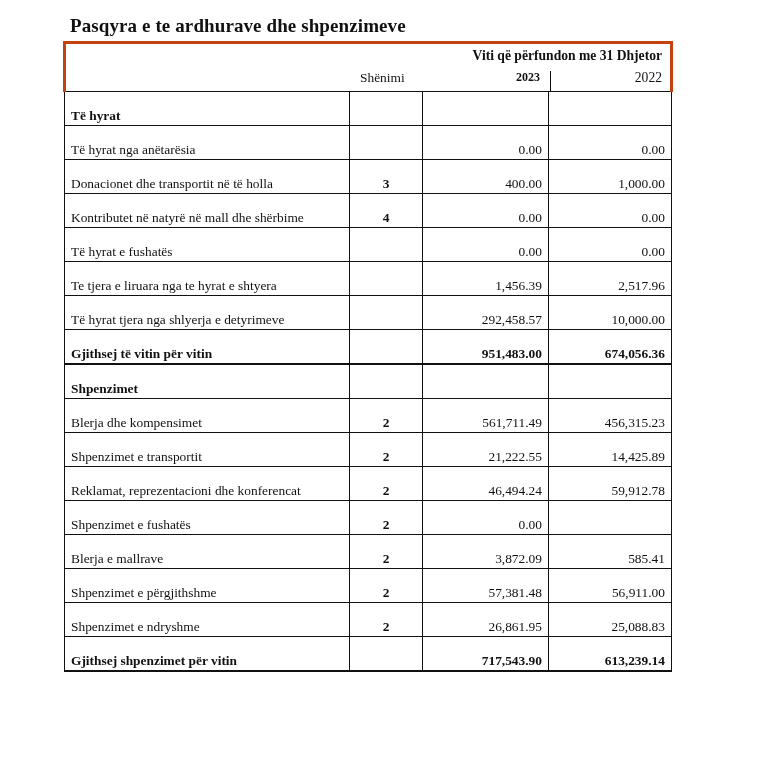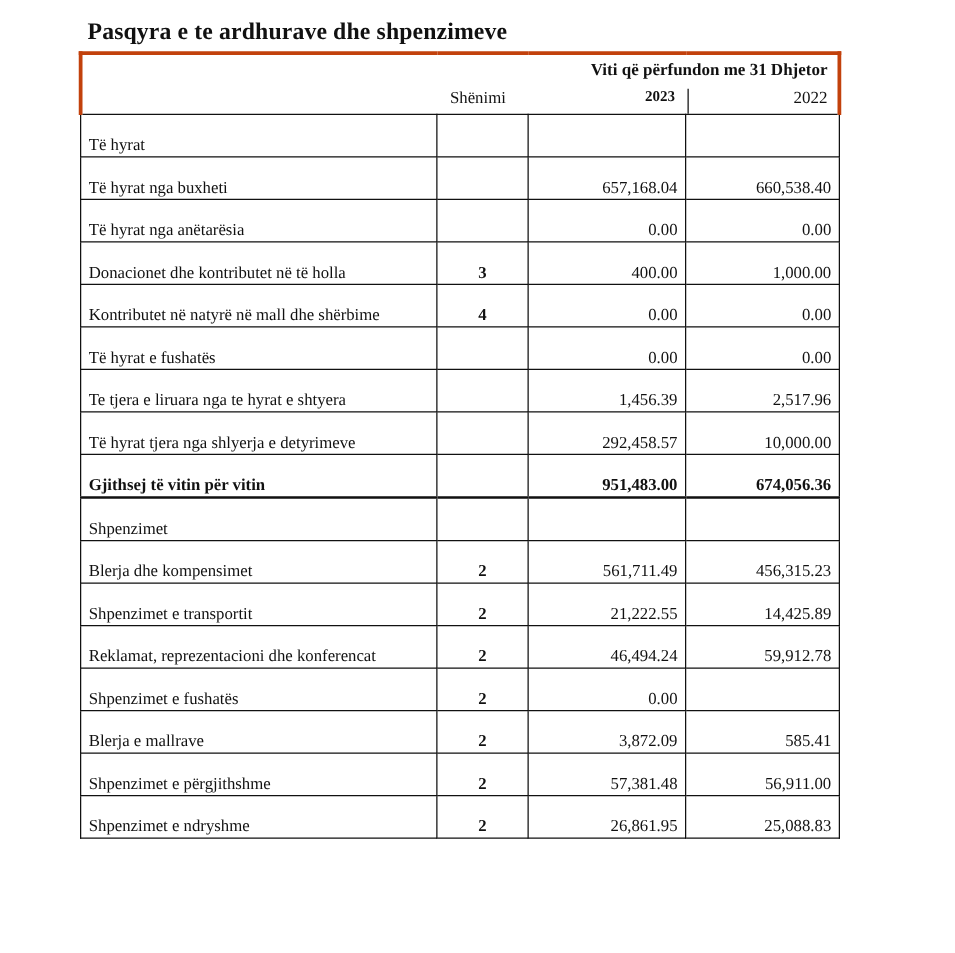--- a/index.html
+++ b/index.html
@@ -92,21 +92,21 @@
       position: absolute;
       left: 484px;
       top: 27px;
       width: 1px;
       height: 20px;
       background: #111;
     }
 
     td.num { text-align: right; }
     td.note { text-align: center; font-weight: bold; }
-    tr.section td.desc { font-weight: normal; }
+    tr.section td.desc { font-weight: bold; }
     tr.total td { font-weight: bold; }
     tr.total td { border-bottom: 2px solid #111; }
     tr.final td {
       height: 44px;
       font-weight: bold;
     }
     tr.final td.desc-merged {
       border-right: 1px solid #111;
     }
     tr.final td.num {
@@ -137,33 +137,27 @@
     </td>
   </tr>
 
   <tr class="section">
     <td class="desc">Të hyrat</td>
     <td></td>
         <td></td>
         <td></td>
   </tr>
   <tr>
-    <td class="desc">Të hyrat nga buxheti</td>
-    <td class="note"></td>
-    <td class="num">657,168.04</td>
-    <td class="num">660,538.40</td>
-  </tr>
-  <tr>
     <td class="desc">Të hyrat nga anëtarësia</td>
     <td class="note"></td>
     <td class="num">0.00</td>
     <td class="num">0.00</td>
   </tr>
   <tr>
-    <td class="desc">Donacionet dhe kontributet në të holla</td>
+    <td class="desc">Donacionet dhe transportit në të holla</td>
     <td class="note">3</td>
     <td class="num">400.00</td>
     <td class="num">1,000.00</td>
   </tr>
   <tr>
     <td class="desc">Kontributet në natyrë në mall dhe shërbime</td>
     <td class="note">4</td>
     <td class="num">0.00</td>
     <td class="num">0.00</td>
   </tr>
@@ -233,15 +227,21 @@
     <td class="note">2</td>
     <td class="num">57,381.48</td>
     <td class="num">56,911.00</td>
   </tr>
   <tr>
     <td class="desc">Shpenzimet e ndryshme</td>
     <td class="note">2</td>
     <td class="num">26,861.95</td>
     <td class="num">25,088.83</td>
   </tr>
+  <tr class="total">
+    <td class="desc">Gjithsej shpenzimet për vitin</td>
+    <td></td>
+    <td class="num">717,543.90</td>
+    <td class="num">613,239.14</td>
+  </tr>
 
 </tbody>
   </table>
 
 </body></html>

